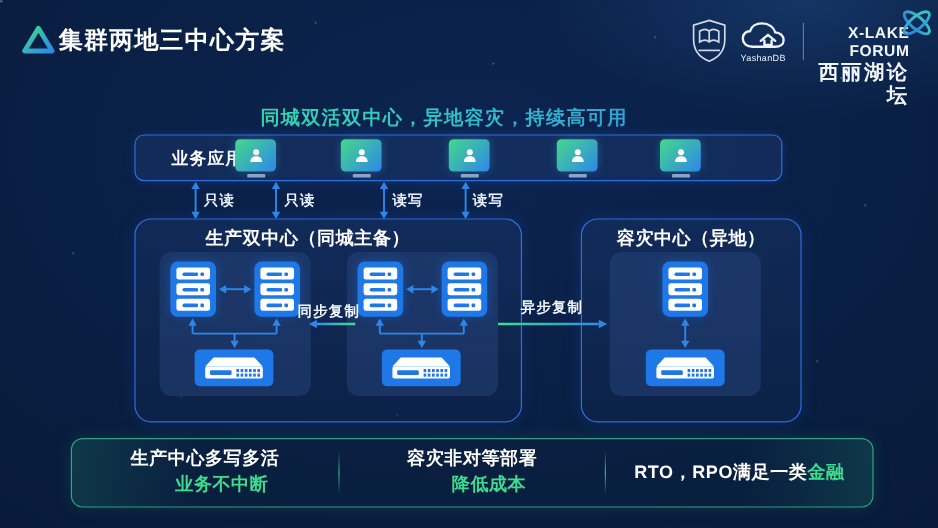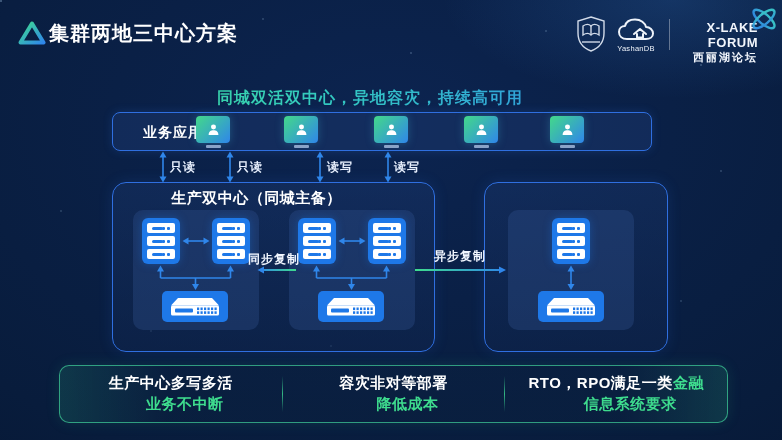--- a/index.html
+++ b/index.html
@@ -18,21 +18,21 @@
     545px 30px rgba(190,225,255,.4), 700px 64px rgba(190,225,255,.5), 60px 210px rgba(190,225,255,.35),
     720px 170px rgba(190,225,255,.4), 470px 120px rgba(190,225,255,.3), 330px 345px rgba(190,225,255,.3),
     680px 300px rgba(190,225,255,.35), 150px 330px rgba(190,225,255,.3), 240px 95px rgba(190,225,255,.4);}
   .abs{position:absolute;}
 
   
   .title{left:49px; top:20px; font-size:20px; font-weight:bold; color:#fff; letter-spacing:1px;}
   .hdr-divider{left:669px; top:19px; width:1px; height:31px; background:rgba(255,255,255,.35);}
   .forum{left:664px; top:21px; width:94px; text-align:right; color:#f2f6fc; line-height:1.15;}
   .forum .en{font-size:13px; font-weight:bold; letter-spacing:.5px;}
-  .forum .cn{font-size:11px; font-weight:bold; letter-spacing:2px;}
+  .forum .cn{font-size:17px; font-weight:bold; letter-spacing:2px;}
   .yashan-label{left:612px; top:44px; width:48px; text-align:center; font-size:7.5px; color:#eef3fa; letter-spacing:.3px;}
 
   
   .subtitle{left:0; top:76px; width:740px; text-align:center; font-size:16px; font-weight:bold;
     background:linear-gradient(90deg,#3edc8e 8%, #33c9c2 45%, #2f86ea 92%);
     -webkit-background-clip:text; background-clip:text; color:transparent; -webkit-text-fill-color:transparent;
     letter-spacing:1px;margin-top:12px;}
 
   
   .appbox{left:112px; top:112px; width:540px; height:39px; border:1.5px solid #2f6fe0; border-radius:8px;
@@ -216,20 +216,21 @@
       <div class="srow"></div>
       <div class="srow"></div>
     </div>
   <div class="server" style="left:368px; top:218px;">
       <div class="srow"></div>
       <div class="srow"></div>
       <div class="srow"></div>
     </div>
 
   <div class="abs bigbox drbox"></div>
+  <div class="abs boxtitle" style="left:484px; width:184px;">容灾中心（异地）</div>
   <div class="abs panel" style="left:508px;"></div>
   <div class="server" style="left:552px; top:218px;">
       <div class="srow"></div>
       <div class="srow"></div>
       <div class="srow"></div>
     </div>
 
   <svg class="switch" style="left:162px; top:291px;" width="66" height="31" viewBox="0 0 66 31">
     <rect width="66" height="31" rx="5" fill="#1e78e8"></rect>
     <polygon points="16,7 50,7 57,14.5 9,14.5" fill="#fff"></polygon>
@@ -366,16 +367,15 @@
       <div class="sum-l2">业务不中断</div>
     </div>
     <div class="sum-div"></div>
     <div class="sum-col">
       <div class="sum-l1">容灾非对等部署</div>
       <div class="sum-l2">降低成本</div>
     </div>
     <div class="sum-div"></div>
     <div class="sum-col">
       <div class="sum-l1"><span>RTO，RPO满足一类</span><span class="hl">金融</span></div>
-      <div class="sum-l2">信息系统要求</div>
     </div>
   </div>
 </div>
 
 </body></html>

